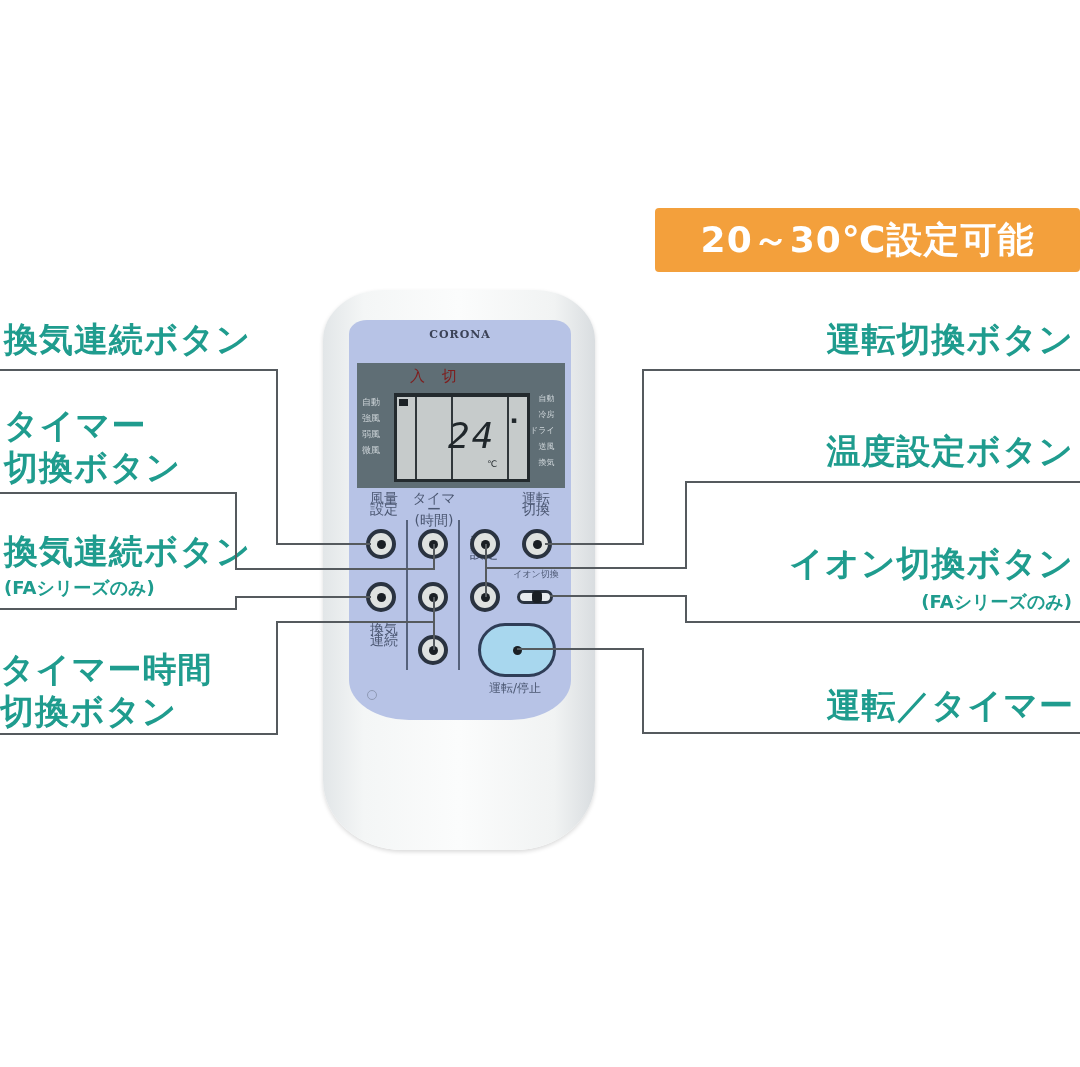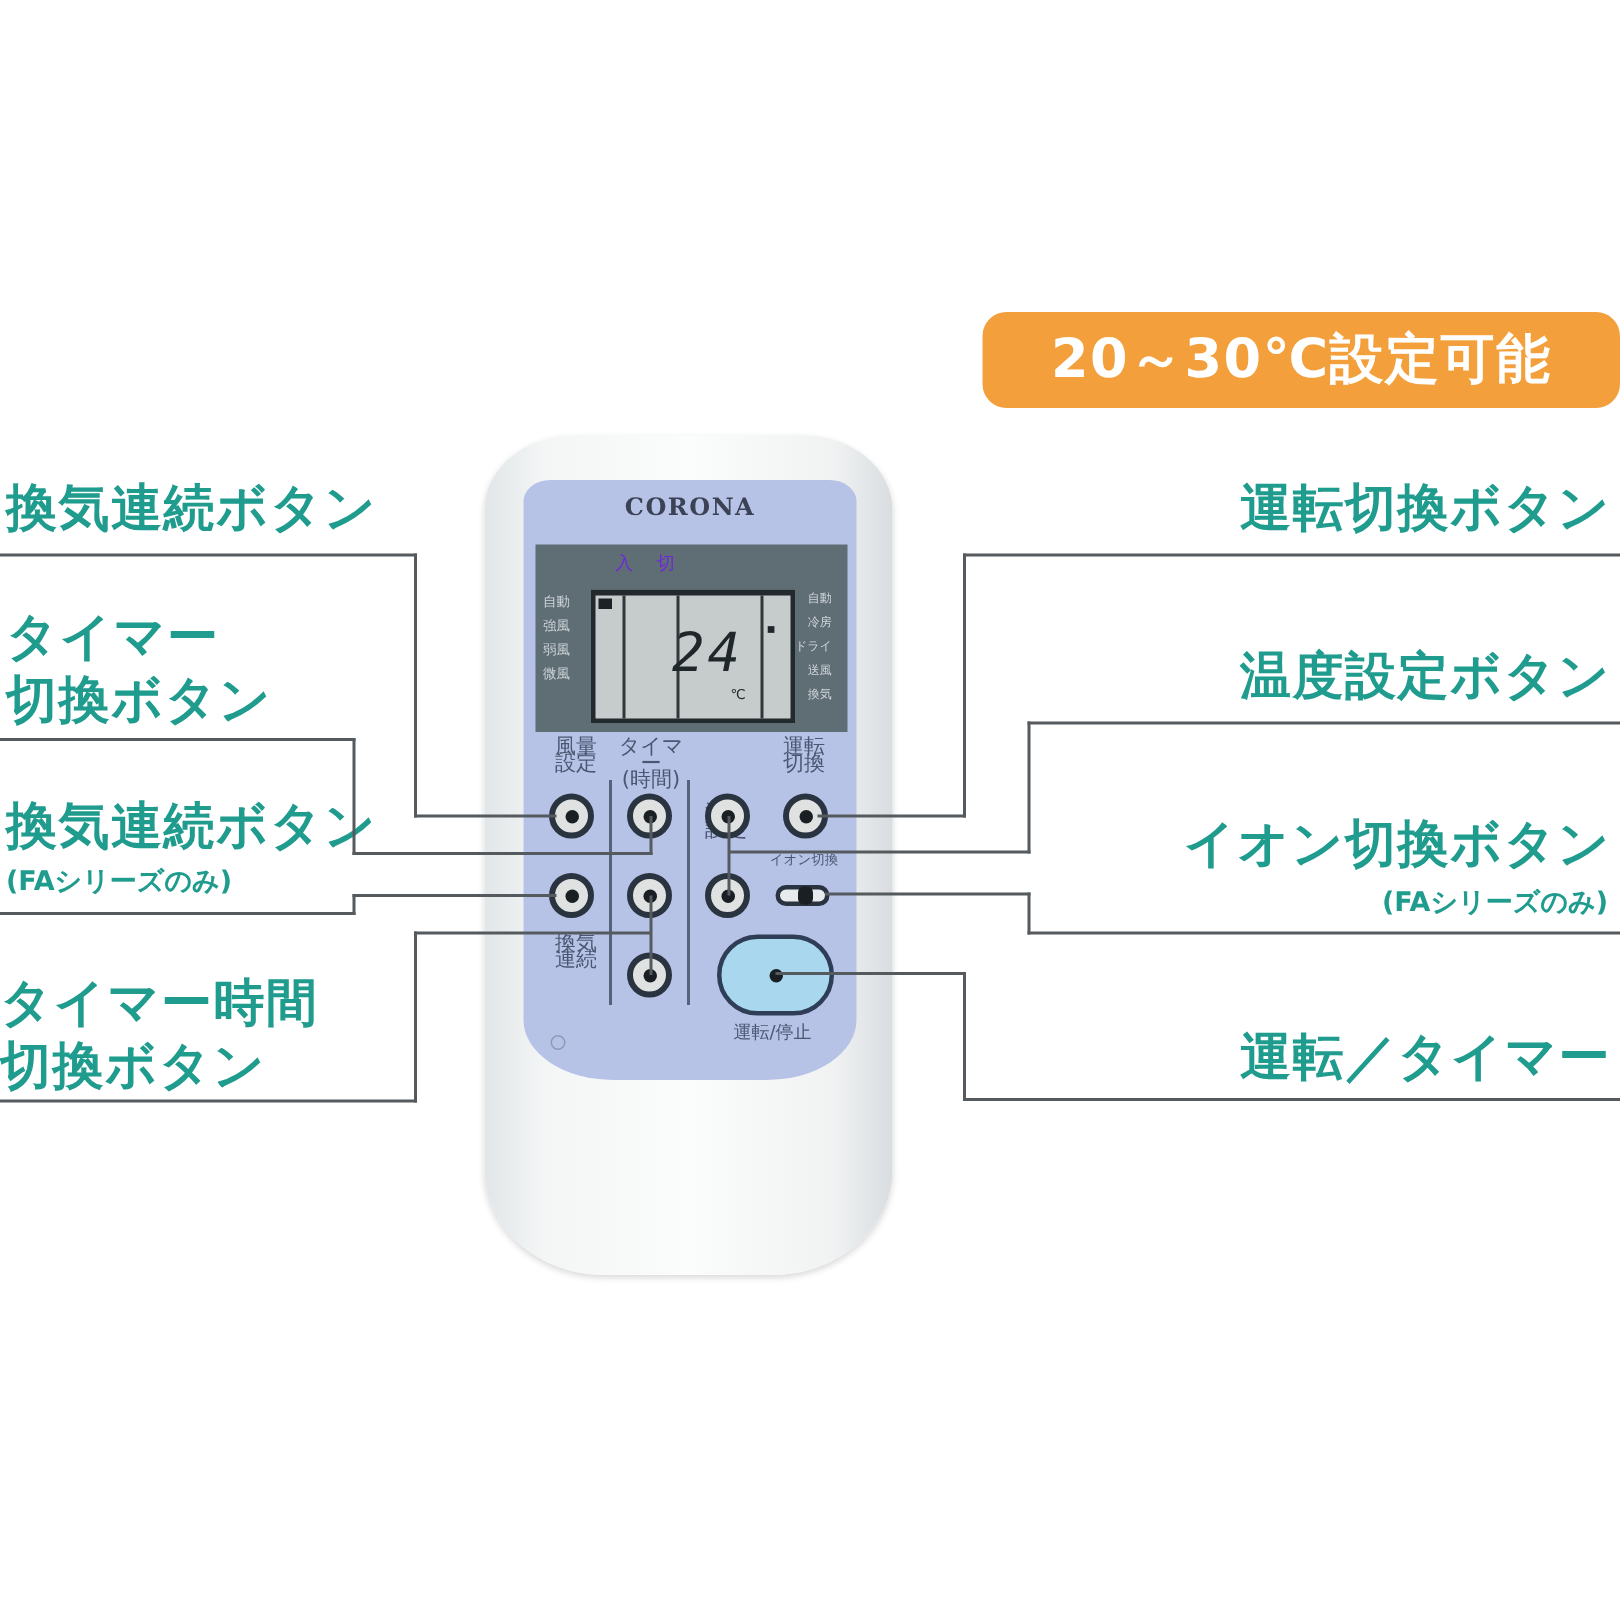--- a/index.html
+++ b/index.html
@@ -3,27 +3,27 @@
 <meta charset="utf-8">
 <style>
   html, body { margin:0; padding:0; }
   body { width:1080px; height:1067px; background:#ffffff; position:relative; overflow:hidden;
          font-family:"DejaVu Sans", sans-serif; }
   .lbl { position:absolute; color:#1f9c8e; font-weight:bold; font-size:34px; line-height:42px; white-space:nowrap; letter-spacing:1px; }
   .lbl.right { text-align:center; }
   .sub { position:absolute; color:#1f9c8e; font-weight:bold; font-size:18px; line-height:22px; white-space:nowrap; }
   .ln { position:absolute; background:#555a5e; }
   .badge { position:absolute; left:655px; top:208px; width:425px; height:64px; background:#f3a03c;
-           border-radius:16px; color:#fff; font-weight:bold; font-size:36px; line-height:64px; text-align:center; letter-spacing:1px; }
+           border-radius:4px; color:#fff; font-weight:bold; font-size:36px; line-height:64px; text-align:center; letter-spacing:1px; }
   .remote { position:absolute; left:323px; top:290px; width:272px; height:560px; background:linear-gradient(90deg,#e2e6e8 0%,#f4f6f6 15%,#fbfcfc 50%,#f1f3f3 85%,#d9dde0 100%);
             border-radius:60px 60px 80px 80px / 50px 50px 70px 70px; box-shadow:0 2px 4px rgba(0,0,0,0.15); }
   .face { position:absolute; left:349px; top:320px; width:222px; height:400px; background:#b7c3e6; border-radius:18px 18px 60px 60px / 14px 14px 40px 40px; }
-  .brand { position:absolute; left:349px; top:328px; width:222px; text-align:center; font-family:"DejaVu Serif", serif; font-weight:bold; font-size:16px; color:#3b4256; letter-spacing:1px; }
+  .brand { position:absolute; left:349px; top:328px; width:222px; text-align:center; font-family:"DejaVu Serif", serif; font-weight:bold; font-size:11px; color:#3b4256; letter-spacing:1px; }
   .disp-panel { position:absolute; left:357px; top:363px; width:208px; height:125px; background:#5f6e75; }
-  .disp-top { position:absolute; left:410px; top:367px; font-size:12px; color:#6d28d9; letter-spacing:6px; }
+  .disp-top { position:absolute; left:410px; top:367px; font-size:15px; color:#7f1d1d; letter-spacing:6px; }
   .lcd { position:absolute; left:394px; top:393px; width:130px; height:82px; background:#c6cbcb; border:3px solid #232a2e; border-top-width:4px; }
   .lcd .v { position:absolute; top:0; bottom:0; width:2px; background:#30373b; }
   .lcd .sq { position:absolute; left:2px; top:2px; width:9px; height:7px; background:#1c2226; }
   .seg { position:absolute; left:448px; top:415px; font-family:"DejaVu Sans Mono", monospace; font-size:36px; color:#20272b; font-style:italic; letter-spacing:2px; }
   .degc { position:absolute; font-size:9px; color:#20272b; }
   .side-txt { position:absolute; font-size:9px; line-height:16px; color:#cfd6da;text-align:right; }
   .btnlbl { position:absolute; font-size:14px; line-height:11px; color:#4b5772; text-align:center; width:44px; }
   .btn { position:absolute; width:30px; height:30px; border-radius:50%; background:#dfe2e0; border:4px solid #2a3340; box-sizing:border-box; }
   .btn .dot { position:absolute; left:50%; top:50%; width:9px; height:9px; margin:-4.5px 0 0 -4.5px; border-radius:50%; background:#1a1f24; }
   .divider { position:absolute; width:2px; background:#56627c; }

